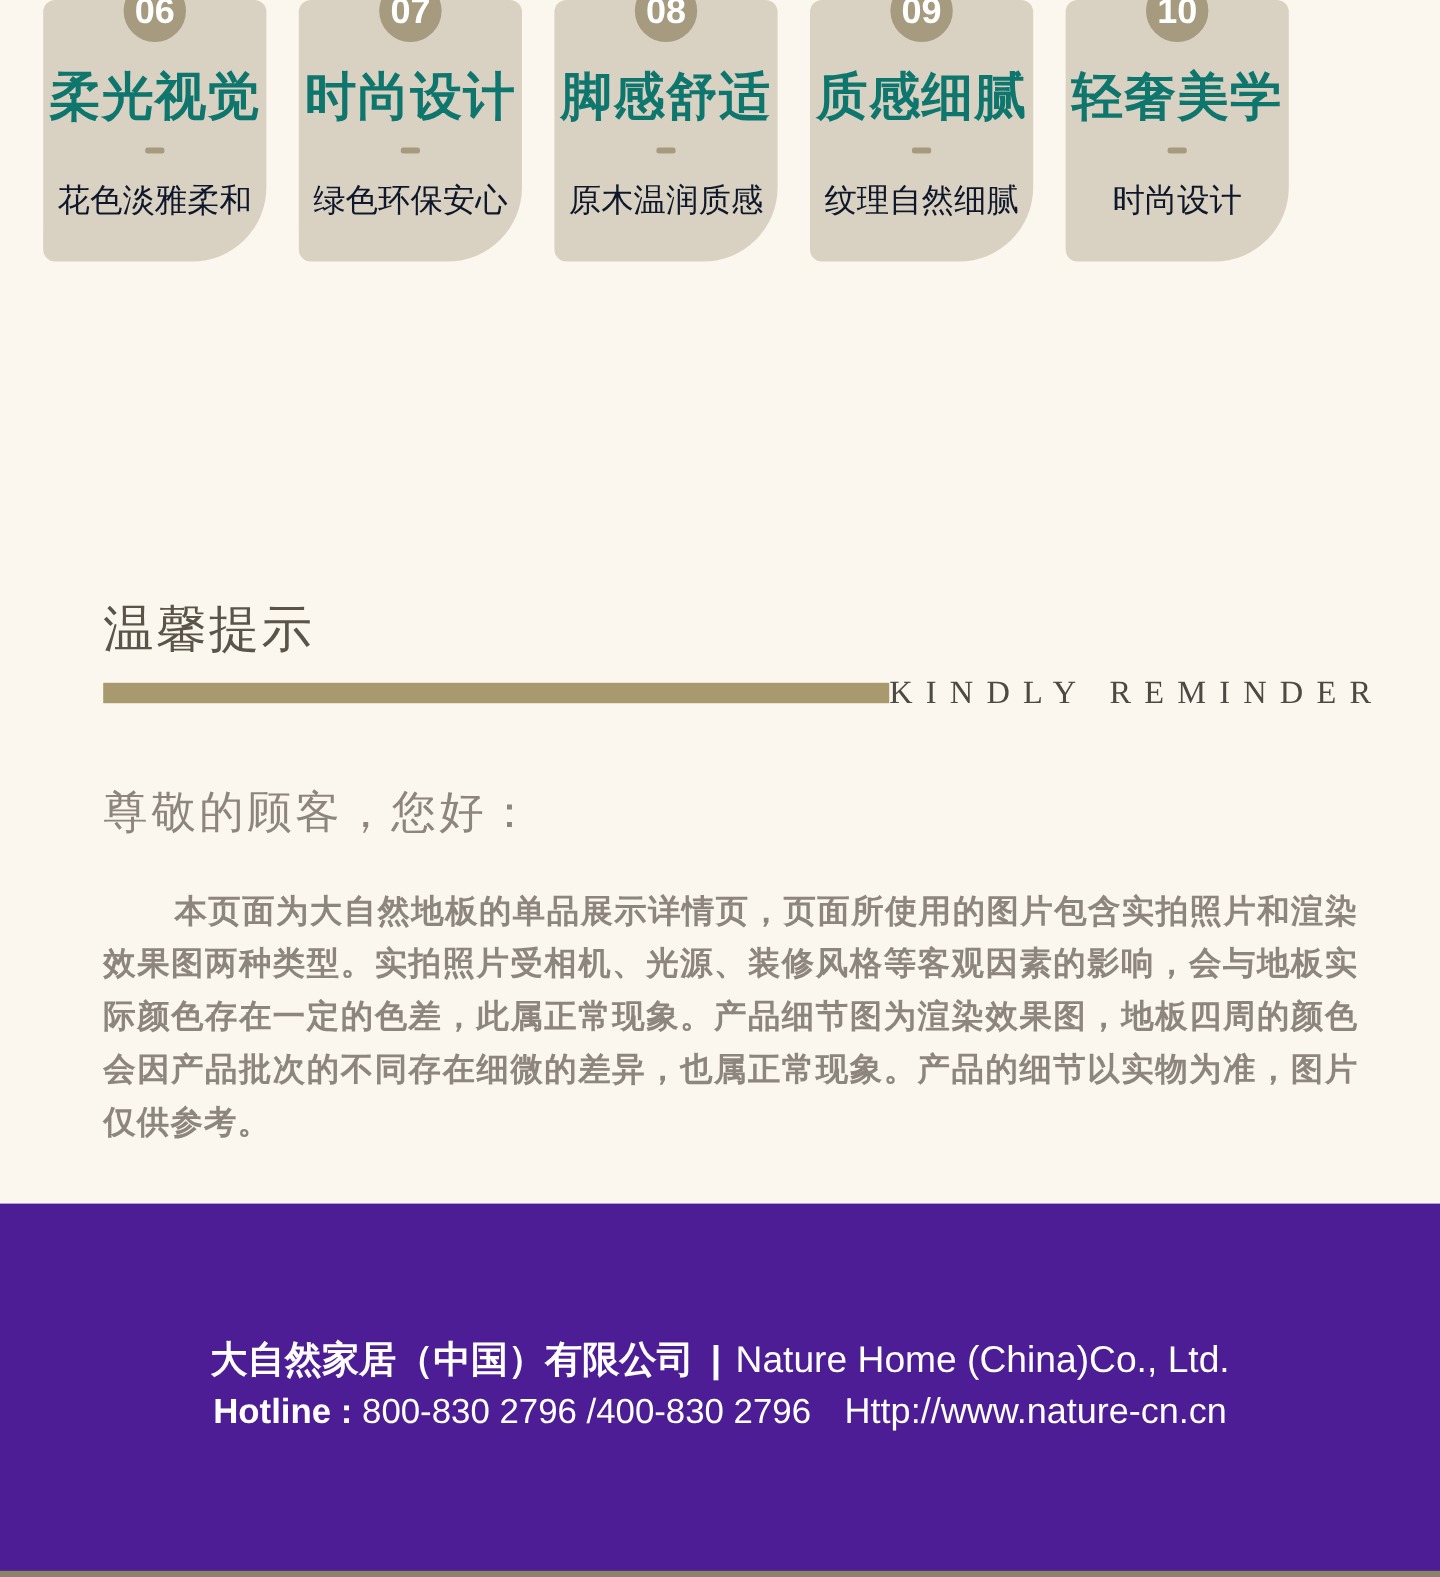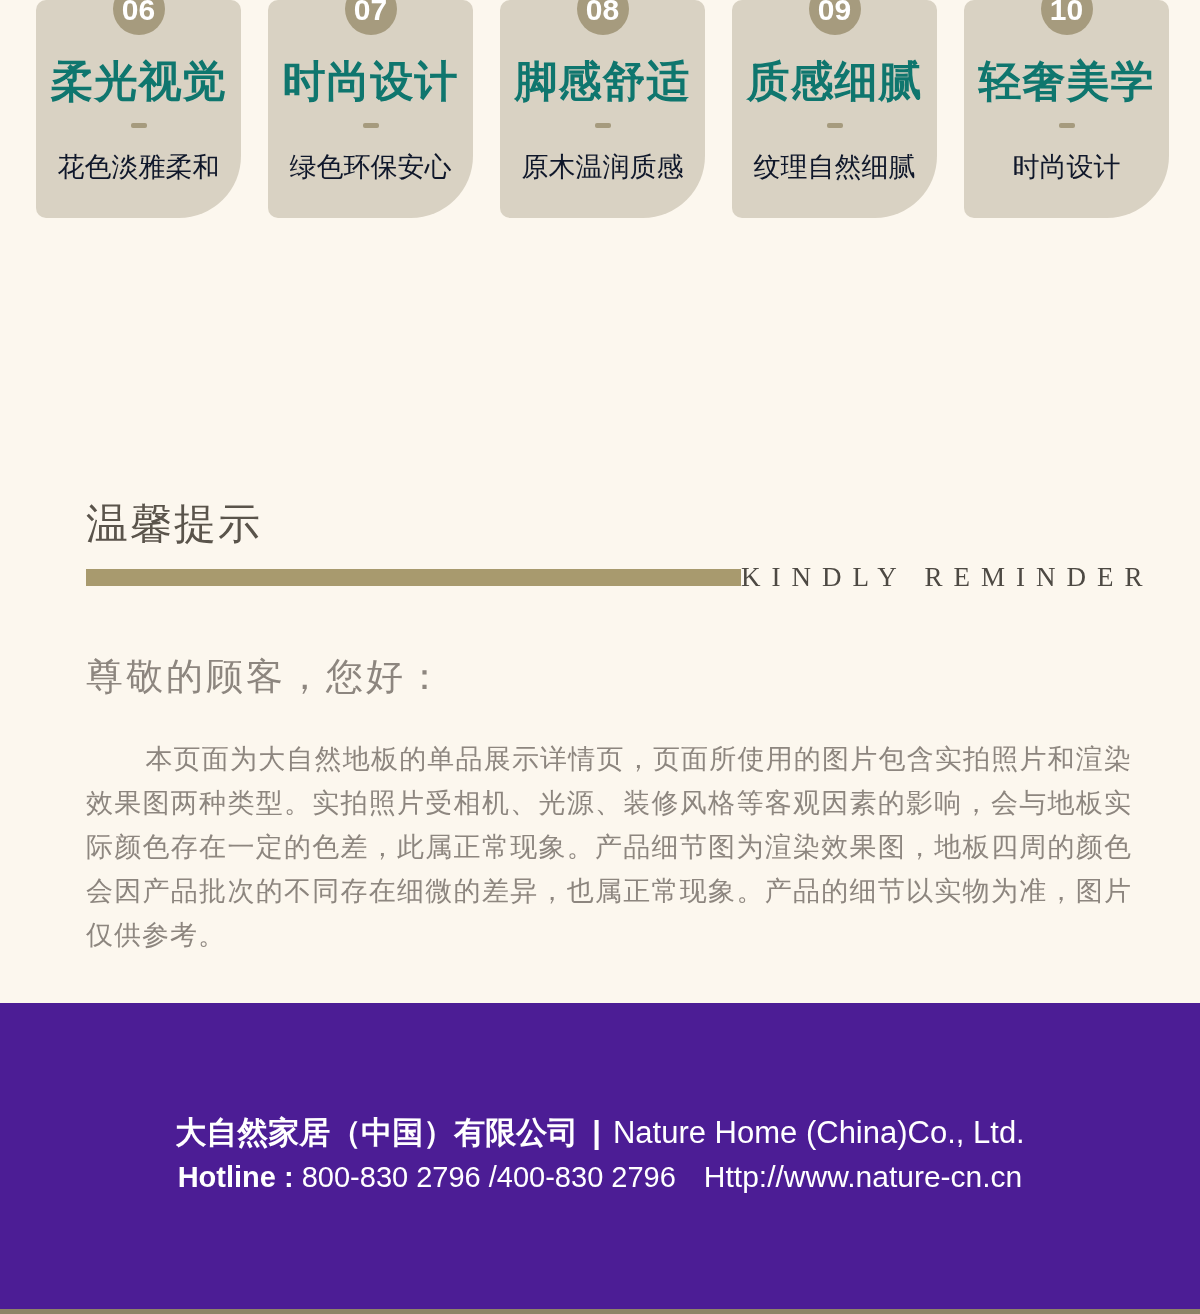--- a/index.html
+++ b/index.html
@@ -11,21 +11,21 @@
     position: relative;
   }
 
   
   .features {
     display: flex;
     padding: 0 31px 0 36px;
     gap: 27px;
   }
   .card {
-    width: 205px; height: 218px;
+    width: 186px; height: 218px;
     background: #d9d2c3;
     border-radius: 10px 10px 62px 10px;
     display: flex; flex-direction: column; align-items: center;
     box-sizing: border-box;
     flex: none;
   }
   .circle {
     width: 52px; height: 52px;
     margin-top: -17px;
     border-radius: 50%;
@@ -88,20 +88,21 @@
     letter-spacing: 3px;
     color: #8d867f;
   }
   .notice-body {
     margin: 44px 0 0 0;
     font-size: 27px; line-height: 44px;
     letter-spacing: 1px;
     color: #8d867f;
     text-align: justify;
     text-indent: 2.2em;
+    font-weight: bold;
   }
 
   
   .footer {
     position: absolute;
     left: 0; top: 1003px;
     width: 1200px; height: 311px;
     background: #4c1d95;
     color: #ffffff;
     text-align: center;

